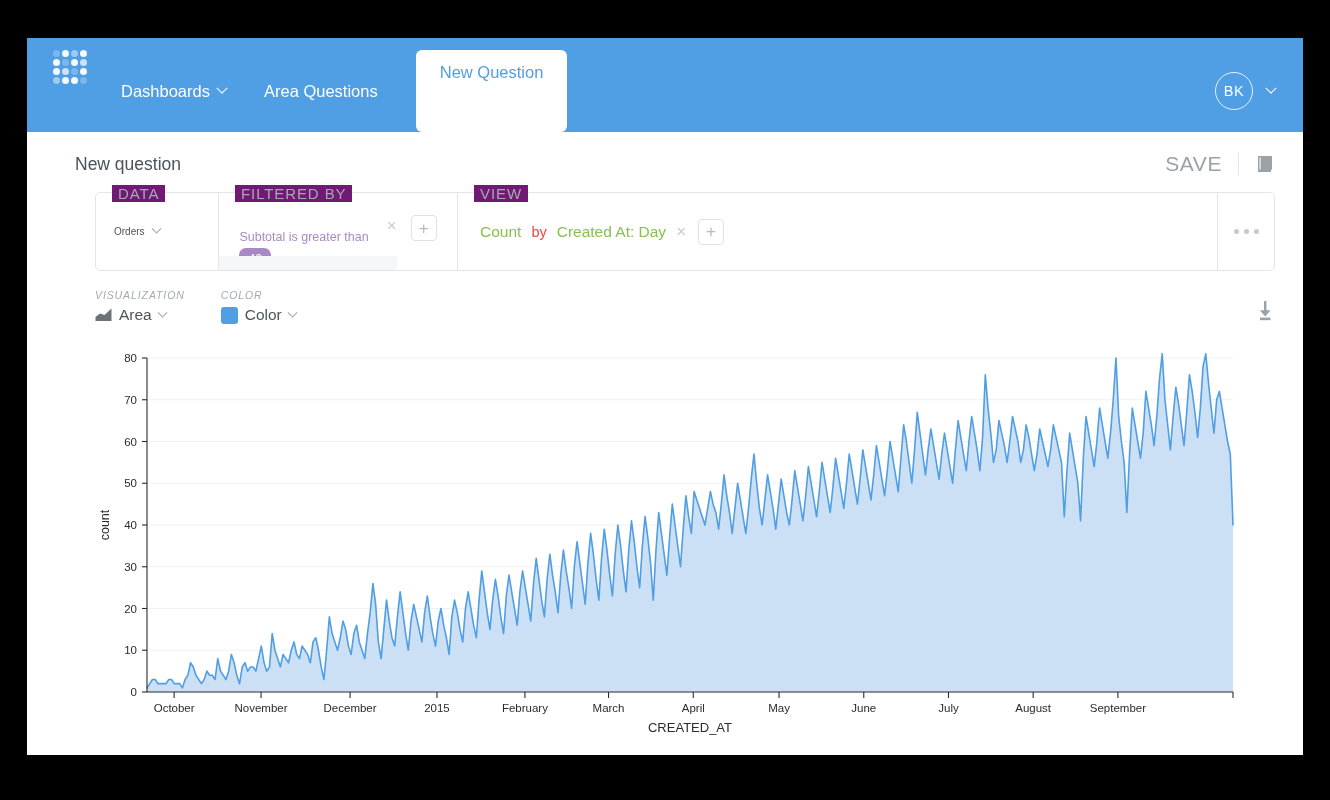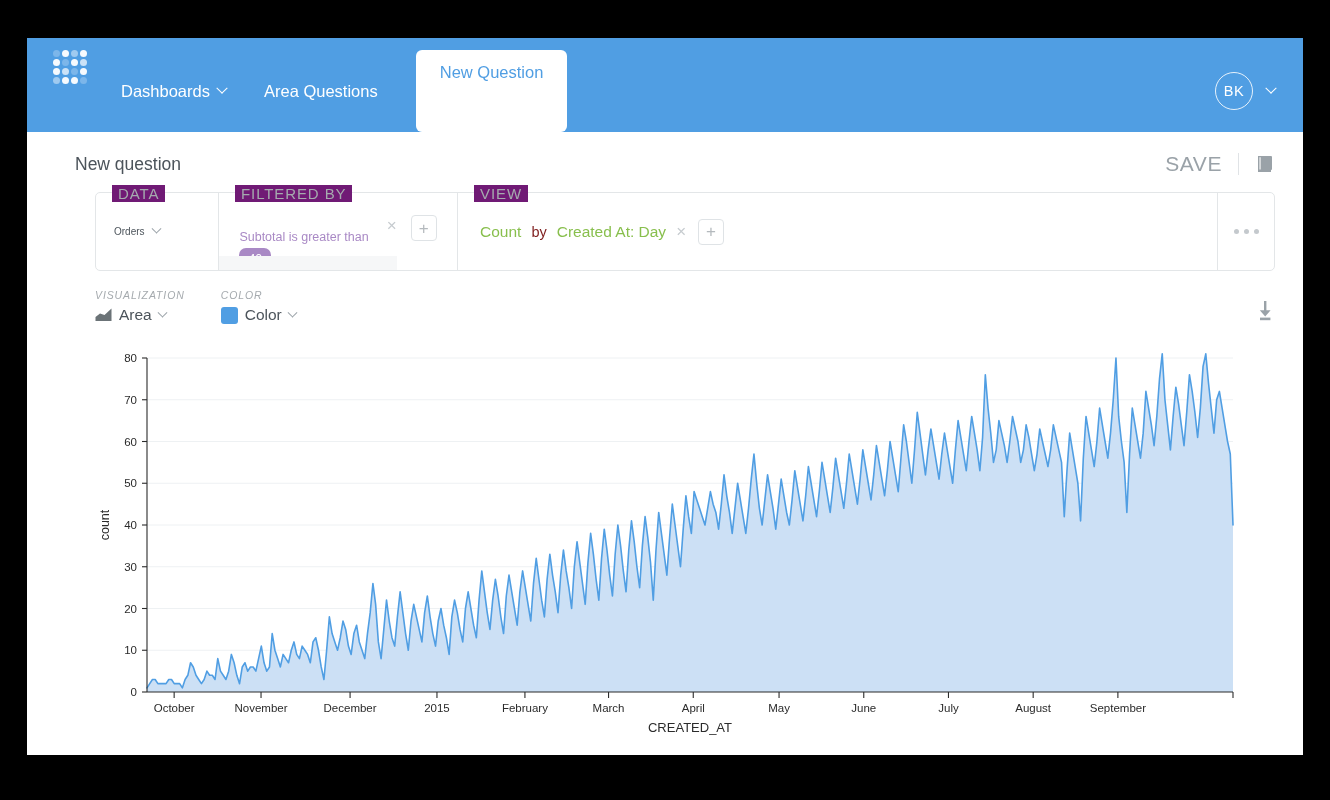--- a/index.html
+++ b/index.html
@@ -132,21 +132,21 @@
     cursor: pointer; line-height: 1;
   }
   #filter-plus { margin-left: 14px; margin-top: 12px; }
   #filter-underbar {
     position: absolute; left: 0; bottom: 0;
     width: 178px; height: 14px; background: #f6f7f8;
   }
 
   #sec-view { flex: 1 1 auto; align-items: center; gap: 10px; padding-left: 22px; }
   .agg-name { font-size: 15.5px; color: #88BF4D; cursor: pointer; }
-  .agg-by { font-size: 14.5px; color: #7f1d1d; }
+  .agg-by { font-size: 14.5px; color: #ef4444; }
   #view-plus { margin-left: 2px; }
 
   #sec-more { flex: 0 0 56px; justify-content: center; cursor: pointer; }
   .dots { display: flex; gap: 5px; }
   .dots i { width: 5px; height: 5px; border-radius: 50%; background: #c4c9cd; display: block; }
 
   
   #viz-row {
     display: flex; align-items: flex-end;
     margin: 18px 28px 0 68px;

